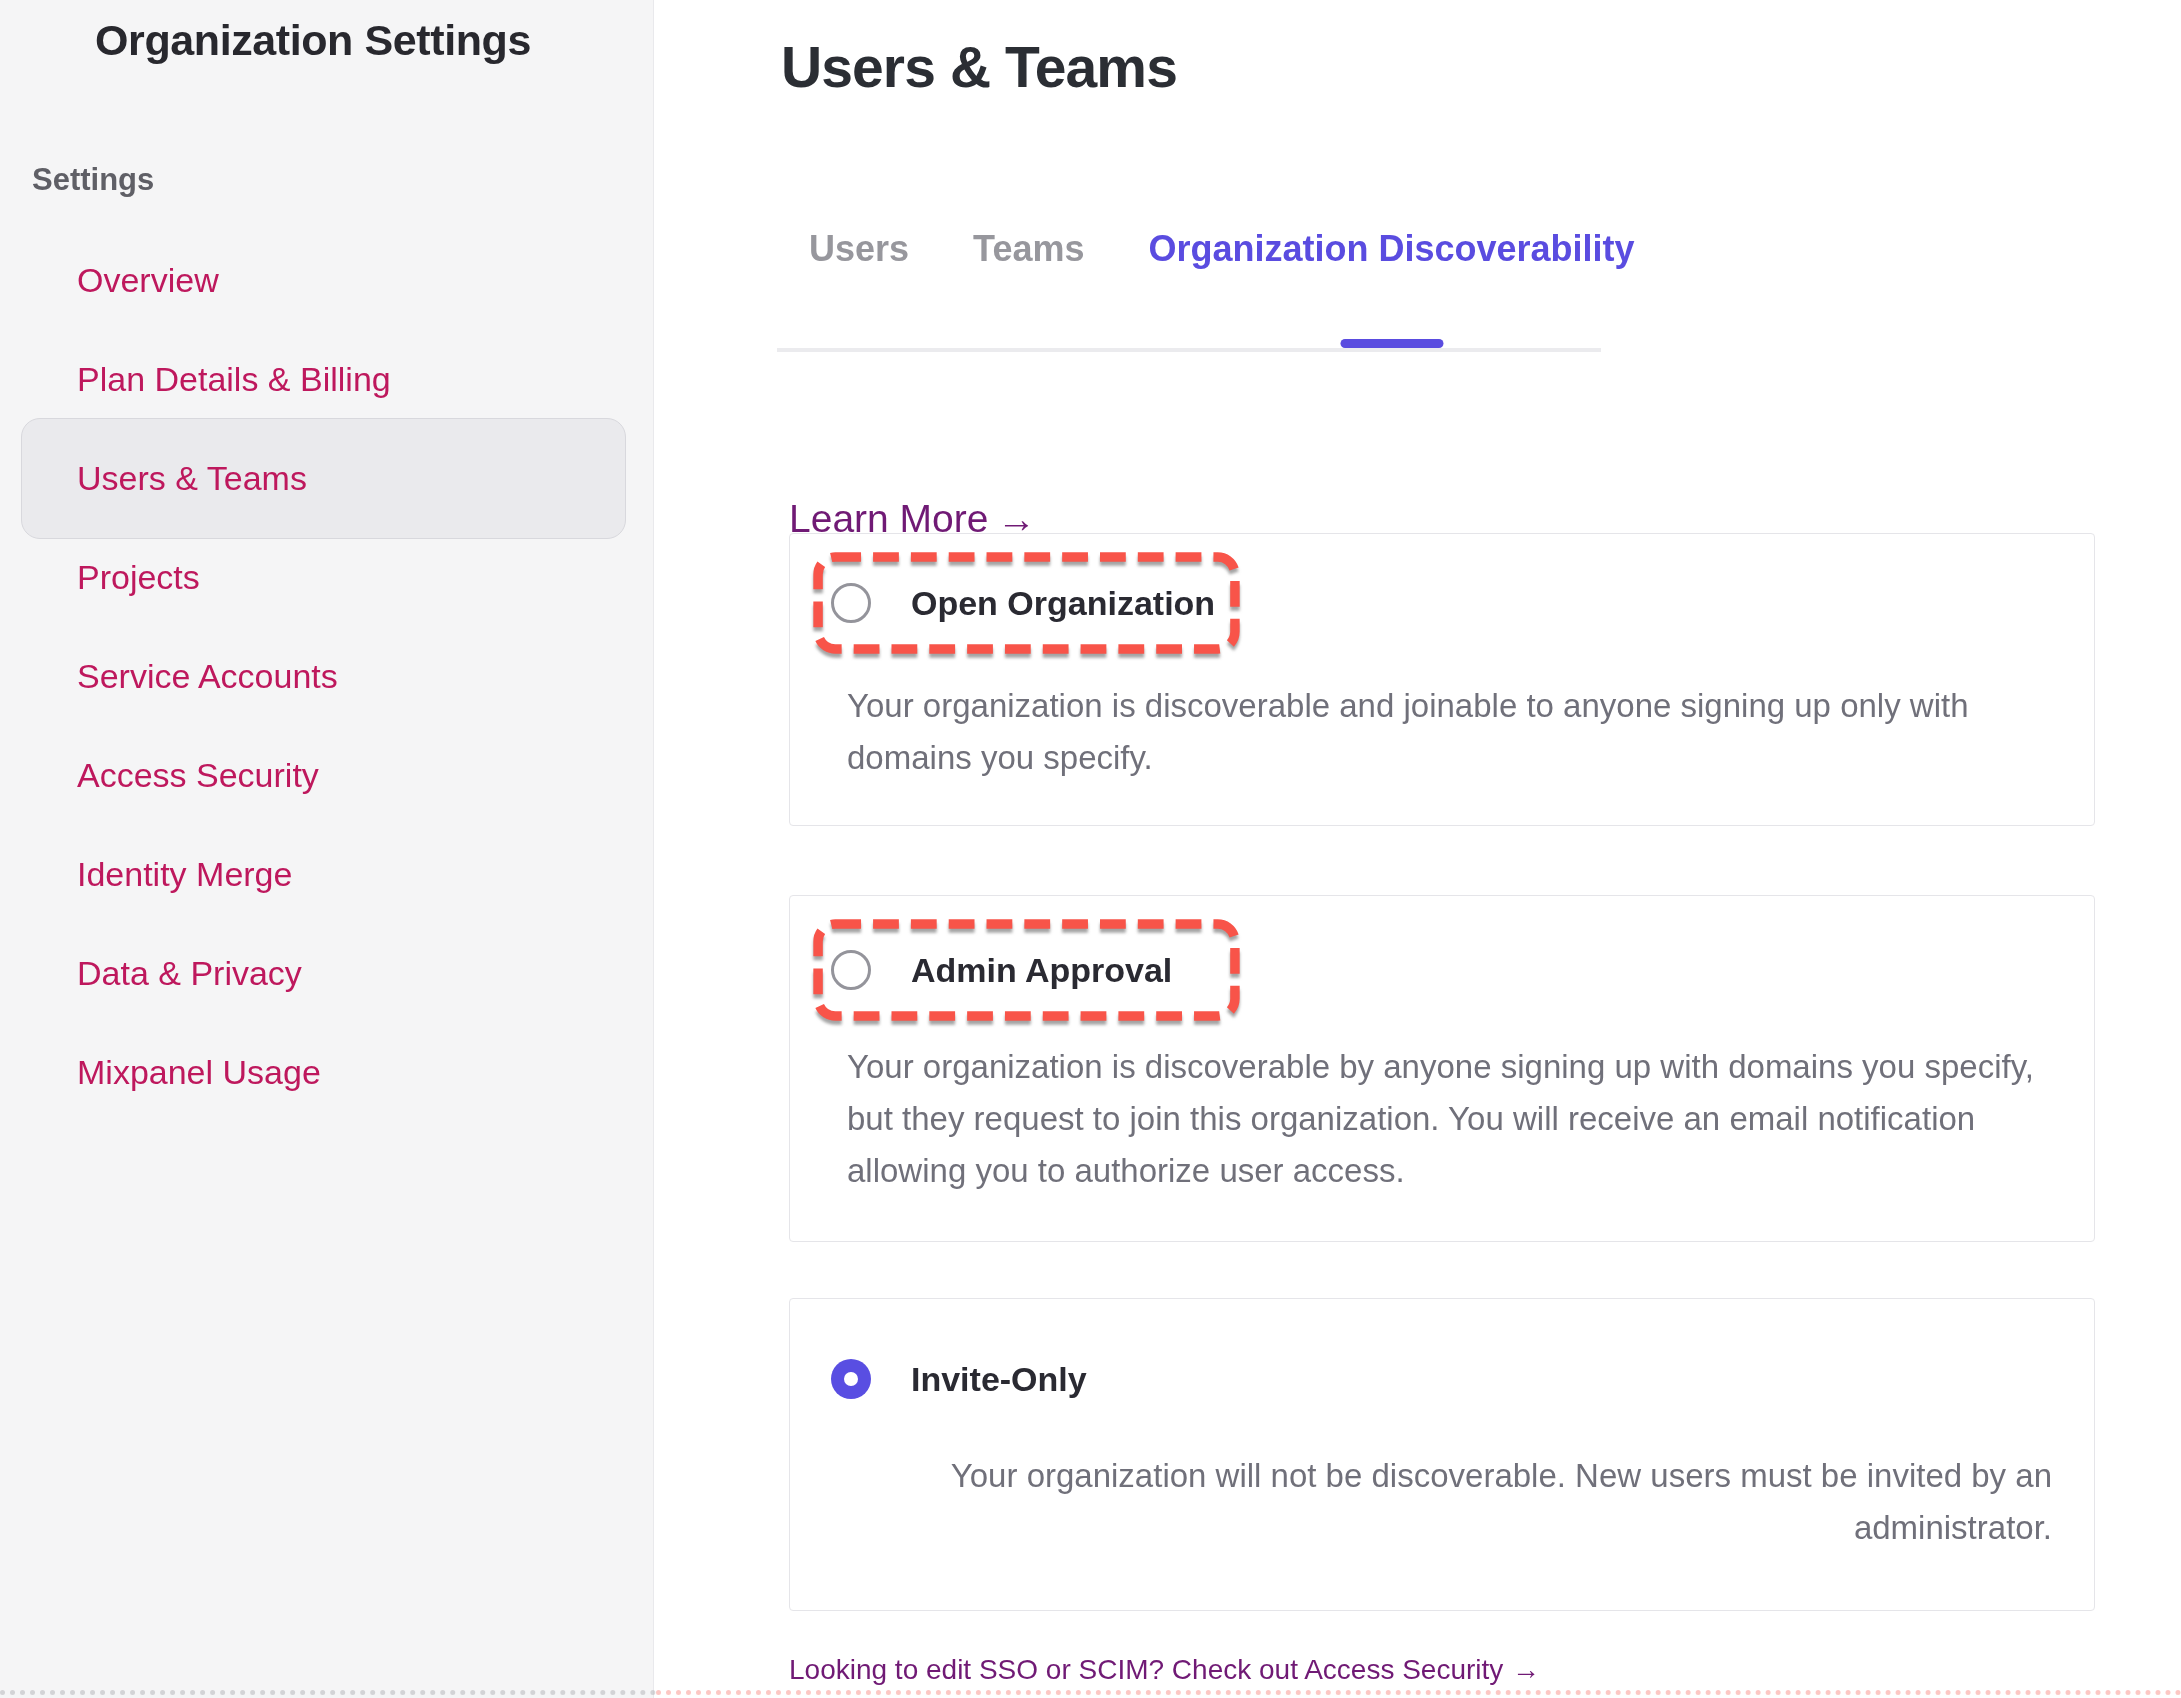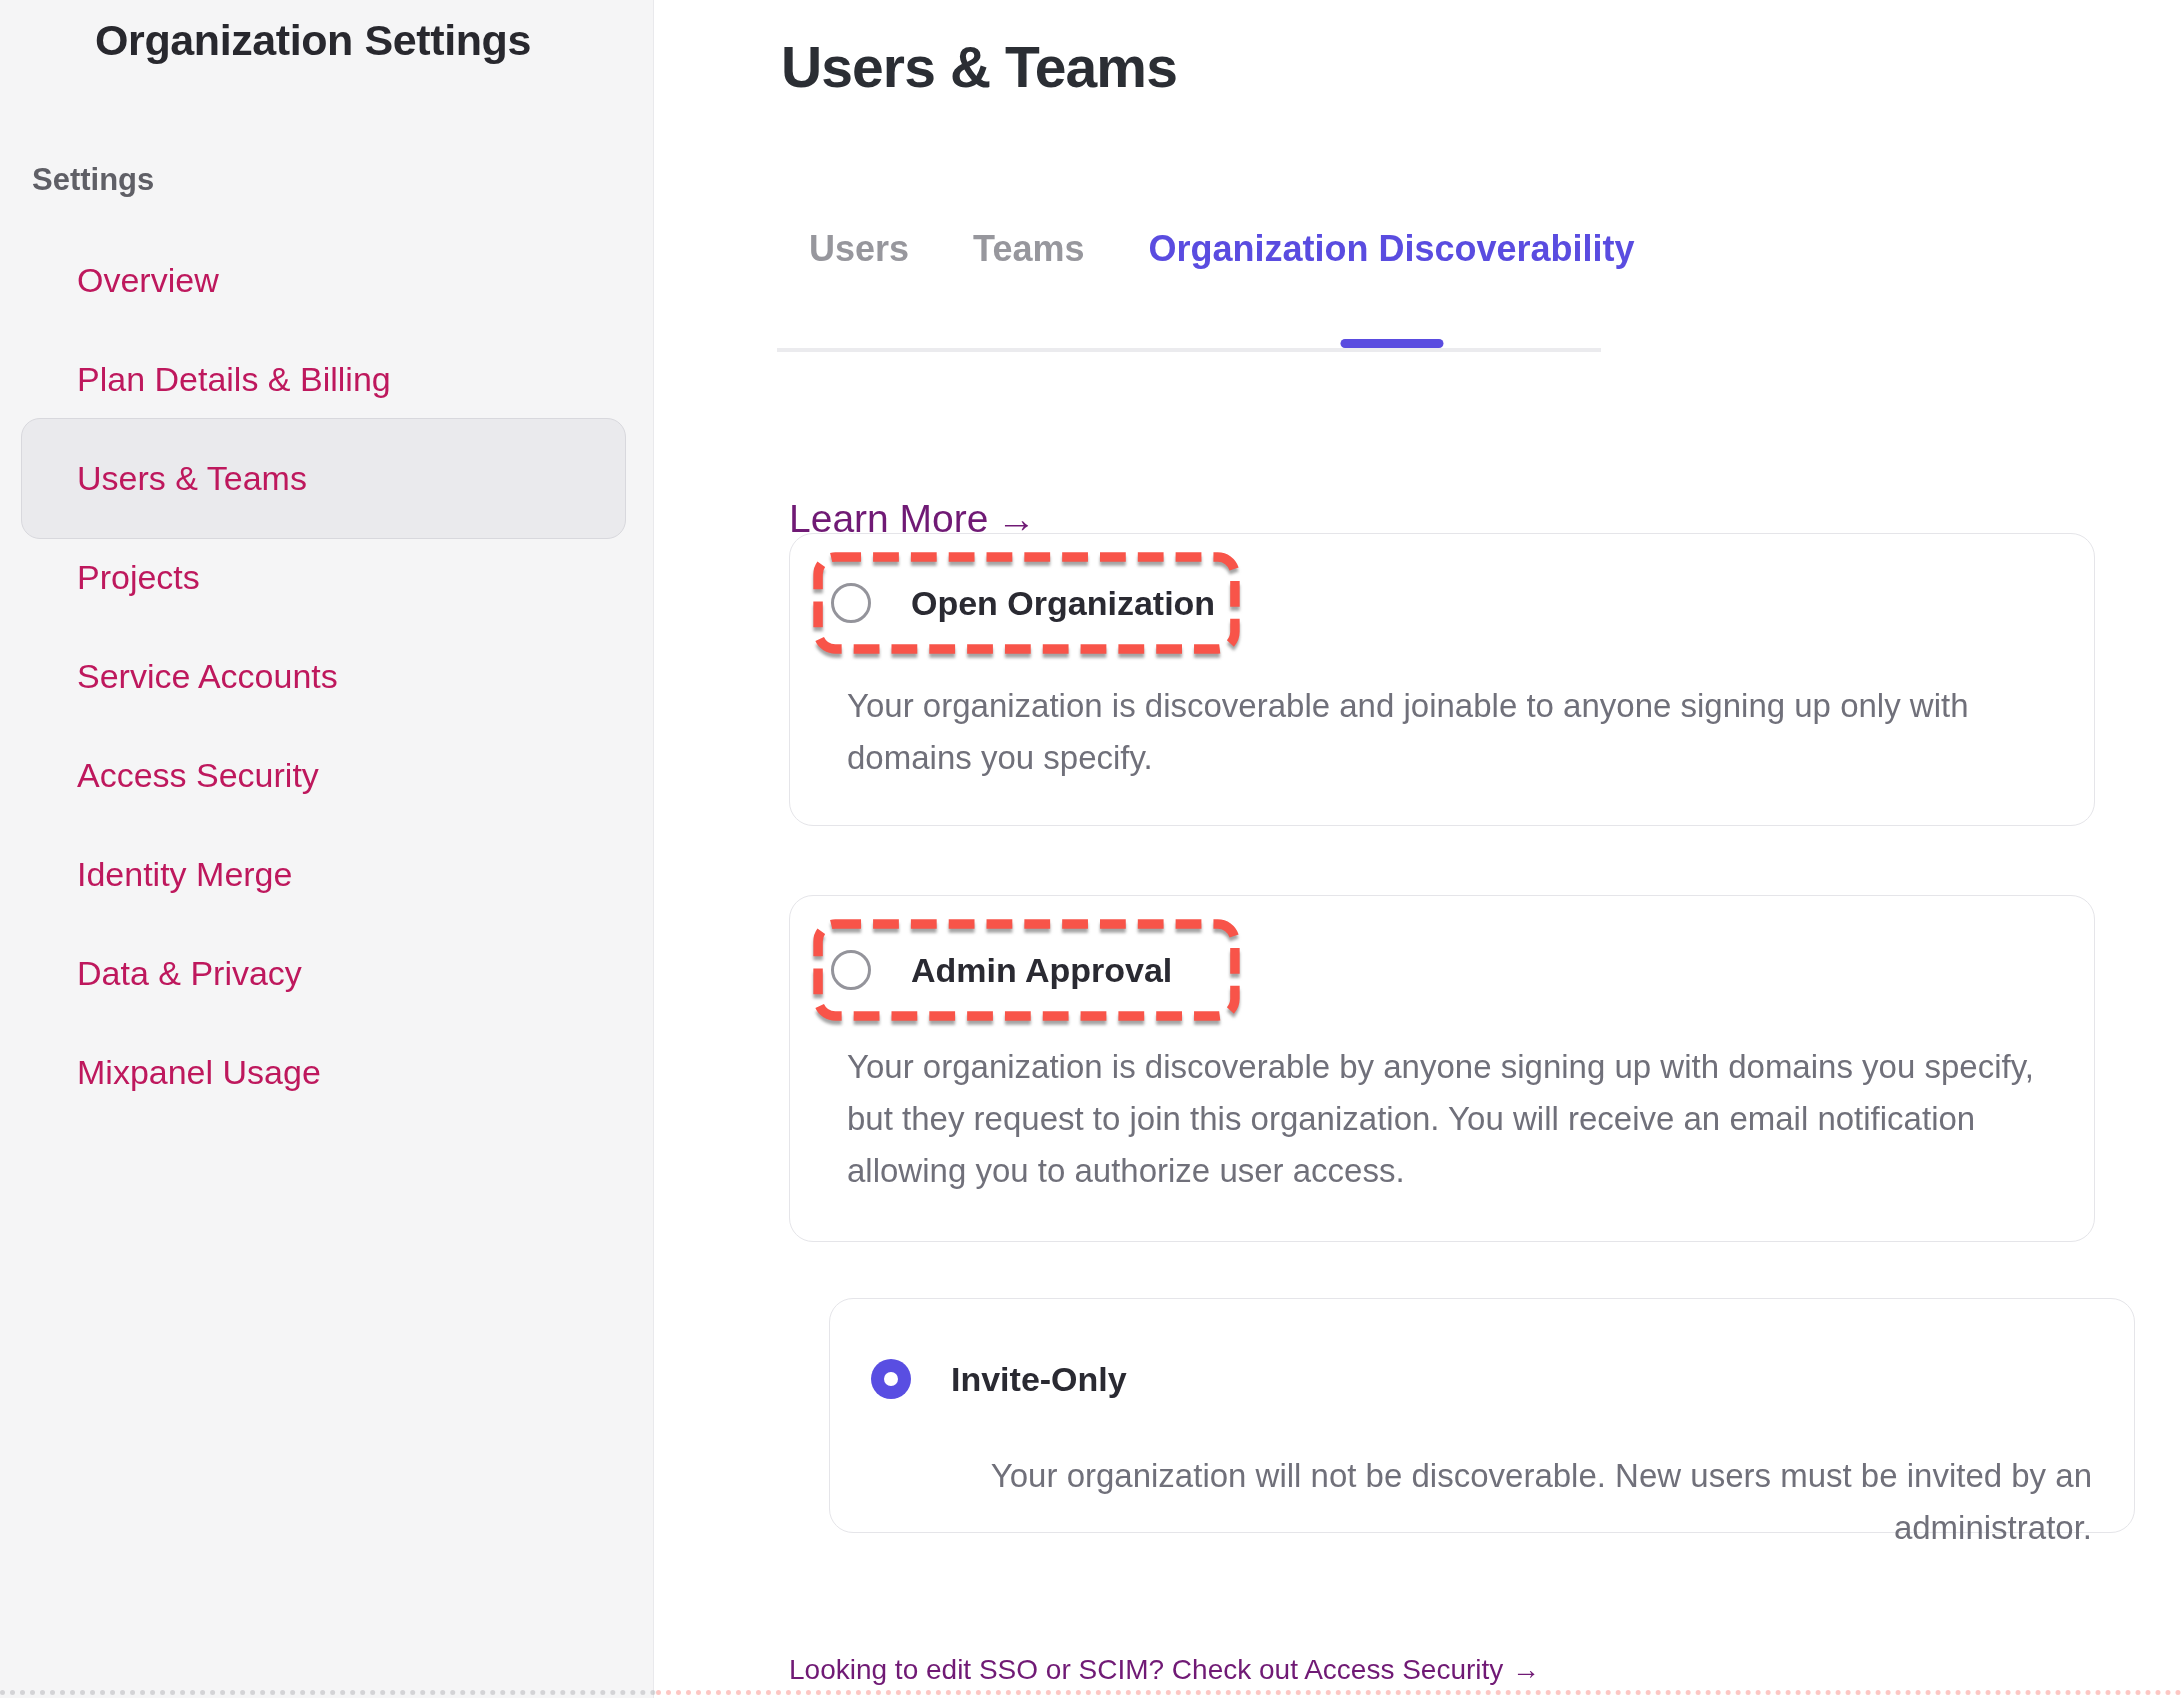--- a/index.html
+++ b/index.html
@@ -64,25 +64,25 @@
   }
   .learn-more{
     position:absolute;left:789px;top:453px;
     font-size:39px;color:#701a75;cursor:pointer;white-space:nowrap;margin-top:44px;
   }
   .learn-more .arrow,.footer-link .arrow{margin-left:8.6px;}
 
   
   .card{
     position:absolute;left:789px;width:1306px;box-sizing:border-box;
-    background:#ffffff;border:1.7px solid #e5e5e9;border-radius:24px;text-decoration:underline;
+    background:#ffffff;border:1.7px solid #e5e5e9;border-radius:4px;text-decoration:underline;
   }
   .card.c1{top:533px;height:293px;}
   .card.c2{top:895px;height:347px;}
-  .card.c3{top:1298px;height:235px;margin-left:40px;}
+  .card.c3{top:1298px;height:313px;}
 
   .annotation{
     position:absolute;left:22.4px;top:17px;
     filter:drop-shadow(0 4.3px 1.7px rgba(90,90,90,0.55));
     pointer-events:none;
   }
   .card.c2 .annotation{top:22.4px;}
 
   .option-row{
     position:absolute;left:41px;height:40px;

